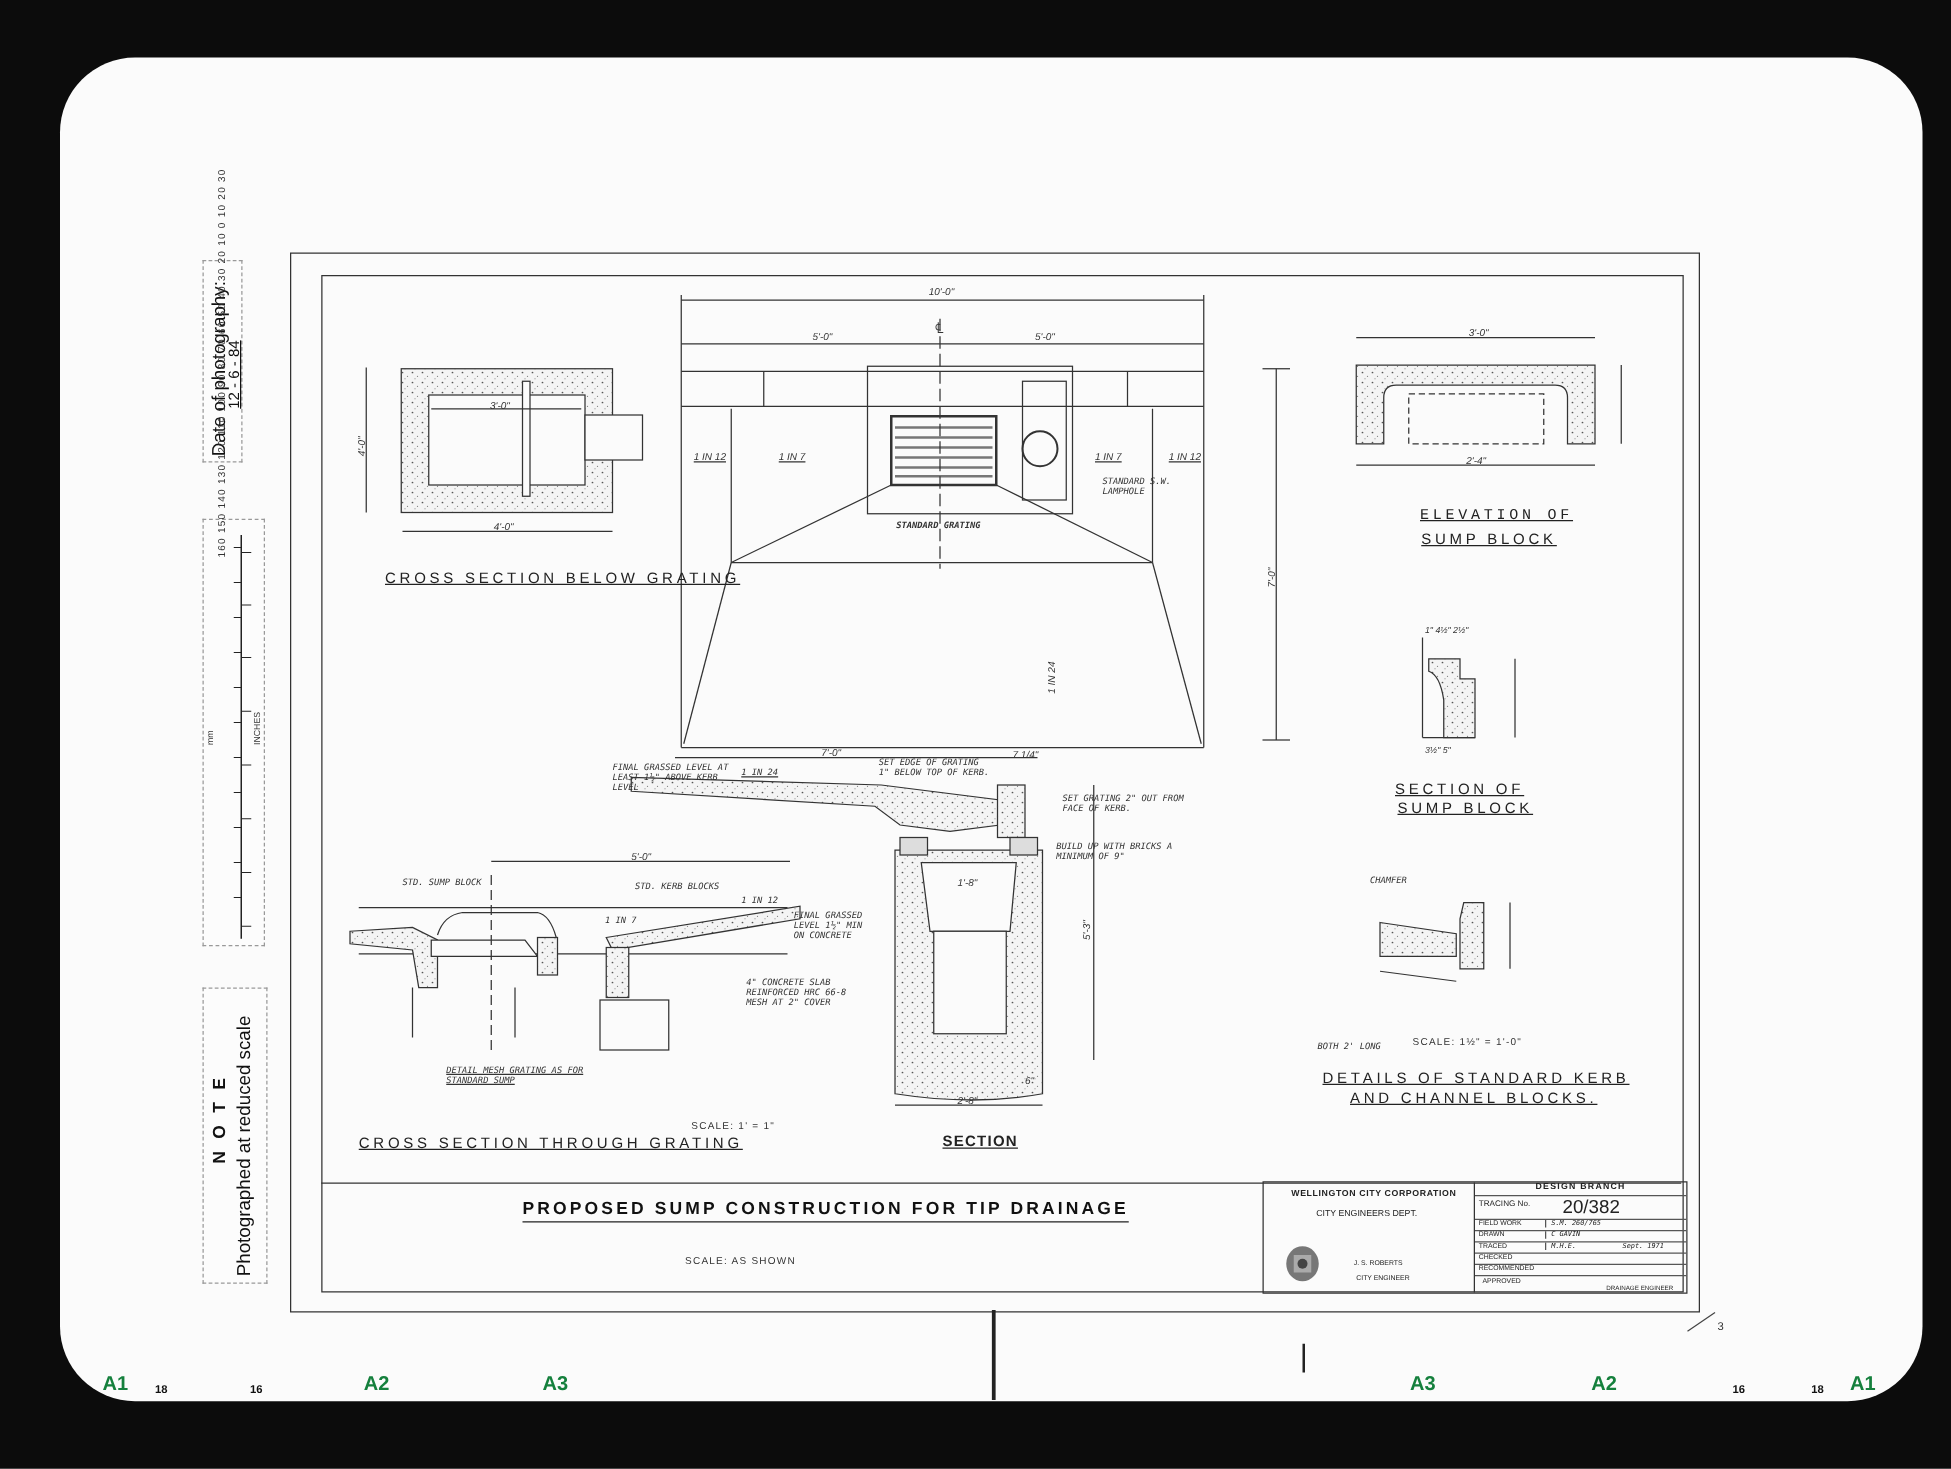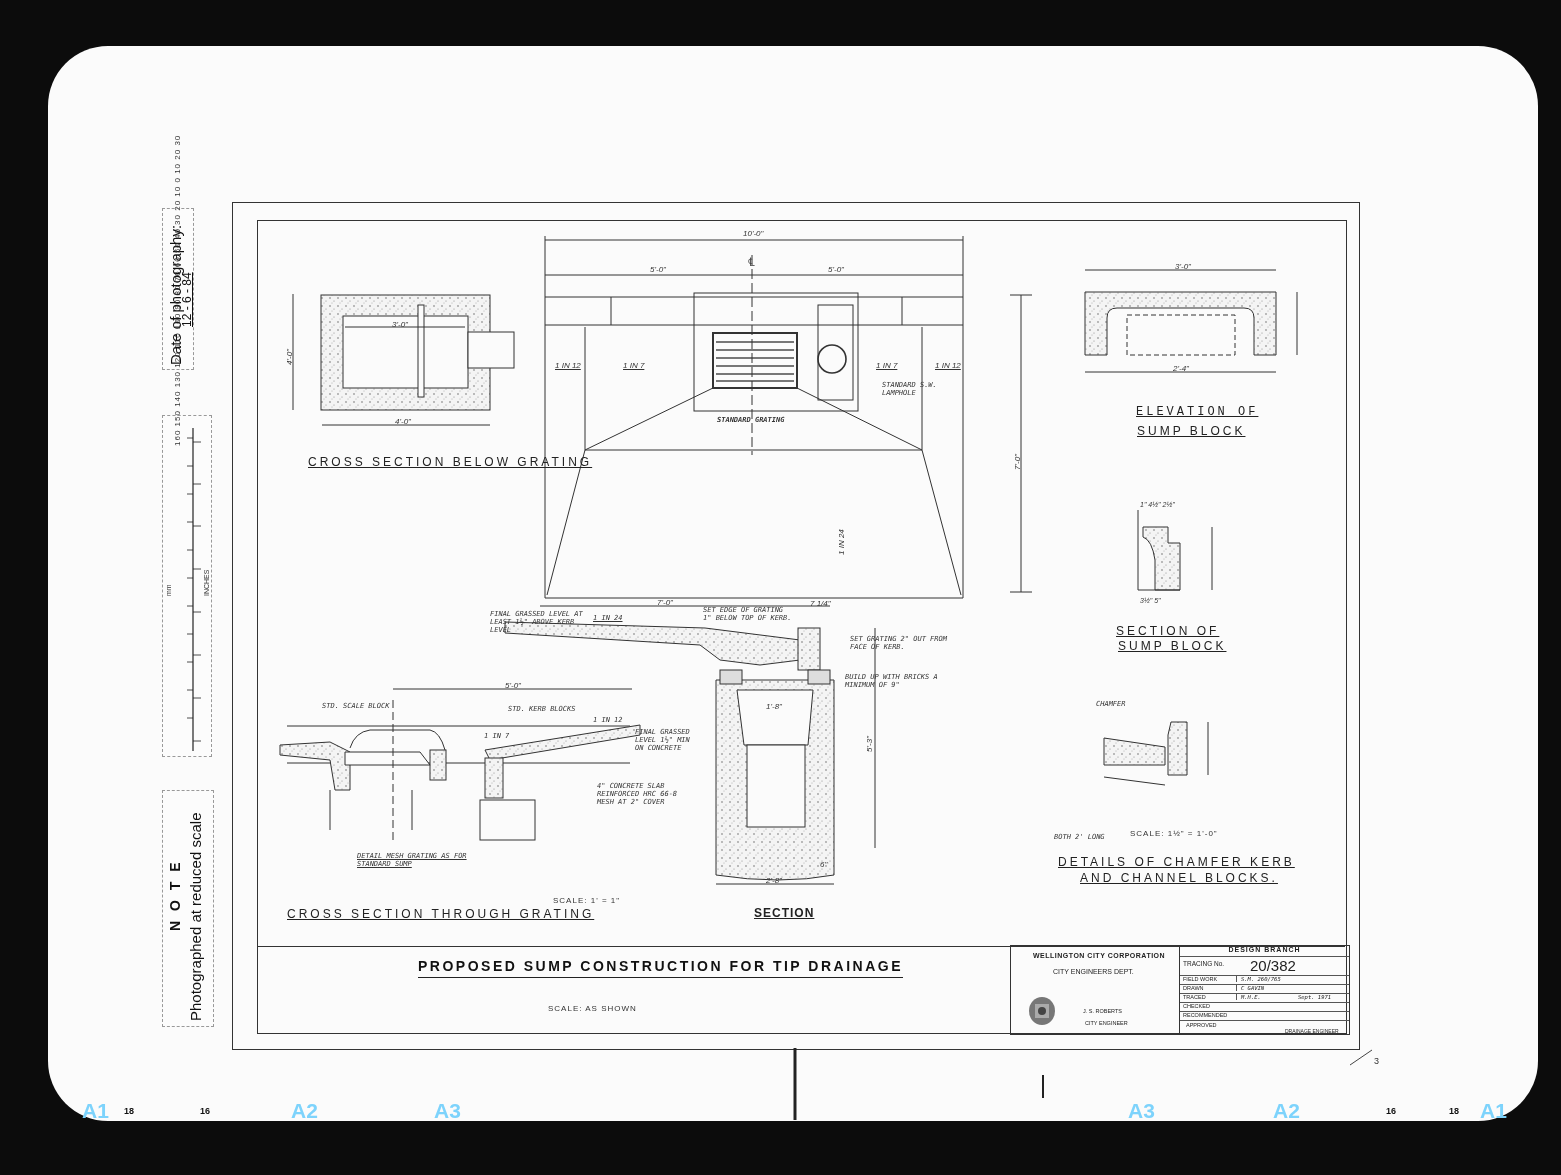--- a/index.html
+++ b/index.html
@@ -15,21 +15,21 @@
   .vtext{position:absolute;transform-origin:0 0;transform:rotate(-90deg);white-space:nowrap;}
   .sidebox{position:absolute;border:1px dashed #999;background:#fcfcfc;}
   .title-main{position:absolute;left:418px;top:958px;font-weight:bold;font-size:14px;letter-spacing:2.5px;color:#111;border-bottom:1.5px solid #222;padding-bottom:3px;}
   .scale-shown{position:absolute;left:548px;top:1004px;font-size:8px;letter-spacing:1px;color:#333;}
   .tblock{position:absolute;left:1010px;top:945px;width:338px;height:88px;border:1px solid #333;font-size:7px;color:#222;}
   .tb-left{position:absolute;left:0;top:0;width:168px;height:88px;border-right:1px solid #333;}
   .tb-right{position:absolute;left:169px;top:0;width:169px;height:88px;}
   .row{position:absolute;left:0;width:169px;border-bottom:1px solid #555;height:8px;}
   .row span{position:absolute;font-size:5.5px;top:0;}
   .hand{font-family:"DejaVu Sans Mono",monospace;font-style:italic;}
-  .zone{position:absolute;font-weight:bold;color:#7dd3fc;font-size:21px;top:1099px;}
+  .zone{position:absolute;font-weight:bold;color:#15803d;font-size:16px;top:1099px;}
   .zone-num{position:absolute;font-weight:bold;color:#111;font-size:9px;top:1106px;}
 </style>
 </head>
 <body>
 
 <div class="sheet"></div>
 
 <div class="sidebox" style="left:162px;top:208px;width:30px;height:160px;">
   <div class="vtext" style="left:4px;top:156px;font-size:15px;color:#111;">Date of photography:</div>
   <div class="vtext" style="left:17px;top:118px;font-size:12px;color:#111;text-decoration:underline;">12 - 6 - 84</div>
@@ -211,25 +211,25 @@
 <div class="lbl" style="left:1137px;top:424px;">SUMP   BLOCK</div>
 
 <div class="dim" style="left:1140px;top:501px;font-size:7px;">1" 4½" 2½"</div>
 <div class="dim" style="left:1140px;top:597px;font-size:7px;">3½"  5"</div>
 <div class="lbl" style="left:1116px;top:624px;">SECTION   OF</div>
 <div class="lbl" style="left:1118px;top:639px;">SUMP   BLOCK</div>
 
 <div class="note" style="left:1096px;top:700px;">CHAMFER</div>
 <div class="note" style="left:1054px;top:833px;">BOTH  2' LONG</div>
 <div class="dim" style="left:1130px;top:829px;font-style:normal;letter-spacing:1px;">SCALE:  1½" = 1'-0"</div>
-<div class="lbl" style="left:1058px;top:855px;">DETAILS   OF   CHAMFER   KERB</div>
+<div class="lbl" style="left:1058px;top:855px;">DETAILS   OF   STANDARD   KERB</div>
 <div class="lbl" style="left:1080px;top:871px;">AND   CHANNEL   BLOCKS.</div>
 
 <div class="dim" style="left:505px;top:681px;">5'-0"</div>
-<div class="note" style="left:322px;top:702px;">STD. SCALE BLOCK</div>
+<div class="note" style="left:322px;top:702px;">STD. SUMP BLOCK</div>
 <div class="note" style="left:508px;top:705px;">STD. KERB BLOCKS</div>
 <div class="note" style="left:484px;top:732px;">1 IN 7</div>
 <div class="note" style="left:593px;top:716px;">1 IN 12</div>
 <div class="note" style="left:635px;top:728px;width:62px;white-space:normal;">FINAL GRASSED LEVEL 1½" MIN ON CONCRETE</div>
 <div class="note" style="left:597px;top:782px;width:82px;white-space:normal;">4" CONCRETE SLAB REINFORCED HRC 66-8 MESH AT 2" COVER</div>
 <div class="note" style="left:357px;top:852px;width:120px;white-space:normal;text-decoration:underline;">DETAIL MESH GRATING AS FOR STANDARD SUMP</div>
 <div class="dim" style="left:553px;top:896px;font-style:normal;letter-spacing:1px;">SCALE:    1' = 1"</div>
 <div class="lbl" style="left:287px;top:907px;">CROSS   SECTION   THROUGH   GRATING</div>
 
 <div class="dim" style="left:657px;top:598px;">7'-0"</div>

